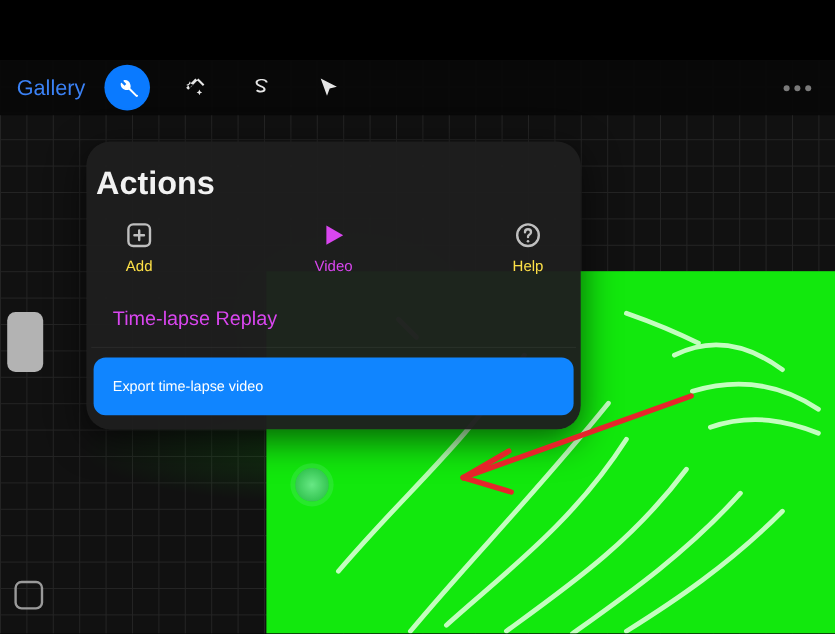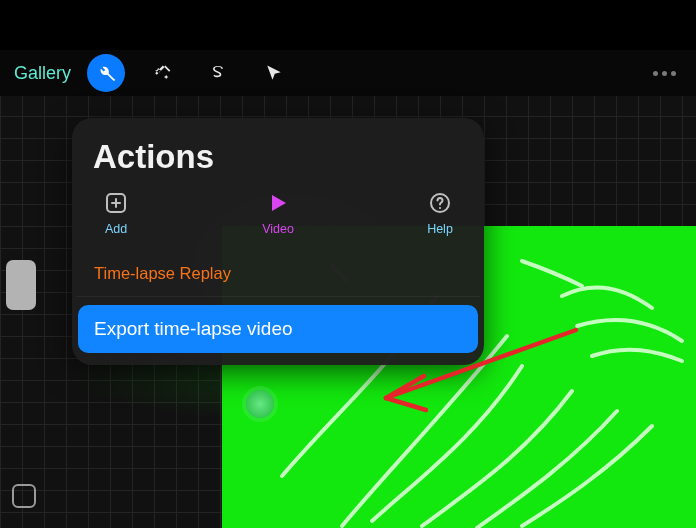--- a/index.html
+++ b/index.html
@@ -29,21 +29,21 @@
   }
 
   
   .top-toolbar {
     position: absolute; left: 0; top: 50px; width: 100%; height: 46px;
     background: rgba(8,8,8,.95);
     display: flex; align-items: center; padding: 0 14px;
     z-index: 30;
   }
   .top-toolbar .gallery {
-    color: #5eead4; font-size: 18px; font-weight: 400; margin-right: 16px;
+    color: #3b82f6; font-size: 18px; font-weight: 400; margin-right: 16px;
   }
   .tool-btn {
     width: 38px; height: 38px; border-radius: 50%;
     display: flex; align-items: center; justify-content: center;
     color: #e6e6e6; margin-right: 18px; cursor: pointer;
   }
   .tool-btn.active { background: #0a7aff; color: #fff; }
   .top-toolbar .spacer { flex: 1; }
   .more-dots { display: flex; gap: 4px; padding-right: 6px; }
   .more-dots span { width: 5px; height: 5px; border-radius: 50%; background: #7a7a7a; display: block; }
@@ -61,43 +61,43 @@
   
   .actions-popover {
     position: absolute; left: 72px; top: 118px; width: 412px;
     background: rgba(30,30,30,.97);
     border-radius: 20px;
     padding: 16px 0 12px 0;
     z-index: 50;
     box-shadow: 0 8px 30px rgba(0,0,0,.6);
   }
   .actions-title {
-    color: #f2f2f2; font-size: 33px; font-weight: 700;
-    padding: 4px 22px 14px 21px;
+    color: #f2f2f2; font-size: 27px; font-weight: 700;
+    padding: 4px 22px 14px 8px;
   }
 
   .tab-row {
     display: flex; justify-content: space-between;
     padding: 0 16px 14px 16px;
   }
   .tab-item {
     display: flex; flex-direction: column; align-items: center;
     width: 56px; cursor: pointer;
   }
   .tab-item .ic {
     width: 26px; height: 26px; display: flex; align-items: center; justify-content: center;
     color: #bfbfbf;
   }
   .tab-item.active .ic, .tab-item.active .lbl { color: #d946ef; }
-  .tab-item .lbl { font-size: 12.5px; color: #7dd3fc; margin-top: 6px; }
+  .tab-item .lbl { font-size: 12.5px; color: #fde047; margin-top: 6px; }
 
   .row-item {
     display: flex; align-items: center; justify-content: space-between;
     height: 46px; padding: 0 22px;
-    color: #f97316; font-size: 16.5px;
+    color: #d946ef; font-size: 16.5px;
   }
   .row-sep { height: 1px; margin: 0 4px; background: rgba(255,255,255,.05); }
 
   
   .toggle {
     width: 56px; height: 30px; border-radius: 30px;
     background: #1085ff; position: relative;
   }
   .toggle .knob {
     position: absolute; right: 3px; top: 3px;
@@ -119,21 +119,21 @@
 
   
   .export-row {
     background: #1085ff;
     color: #fff;
     border-radius: 10px;
     margin: 8px 6px 0 6px;
     height: 48px;
     display: flex; align-items: center;
     padding: 0 16px;
-    font-size: 19px;
+    font-size: 12px;
     position: relative;
   }
 
   
   .touch-circle {
     position: absolute;
     left: 246px; top: 390px;
     width: 28px; height: 28px; border-radius: 50%;
     background: radial-gradient(circle, #7de8a3 0%, #3fbf65 70%);
     opacity: .8;

